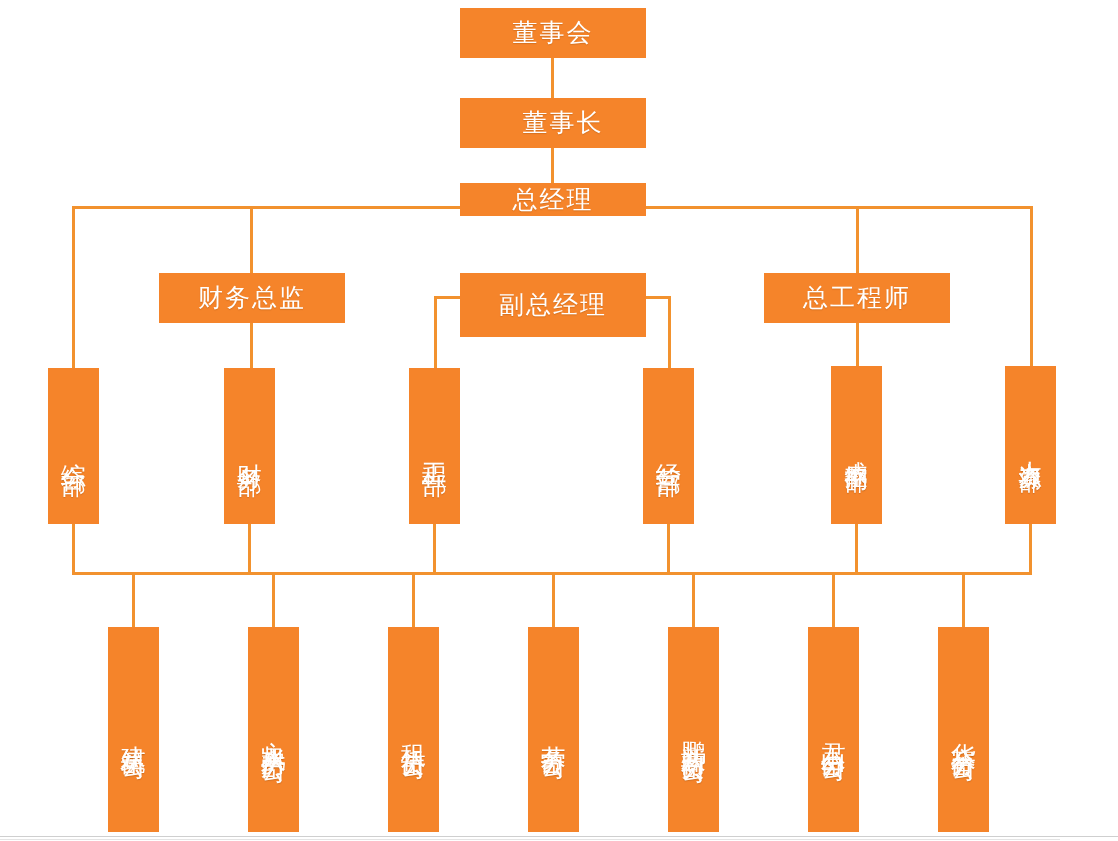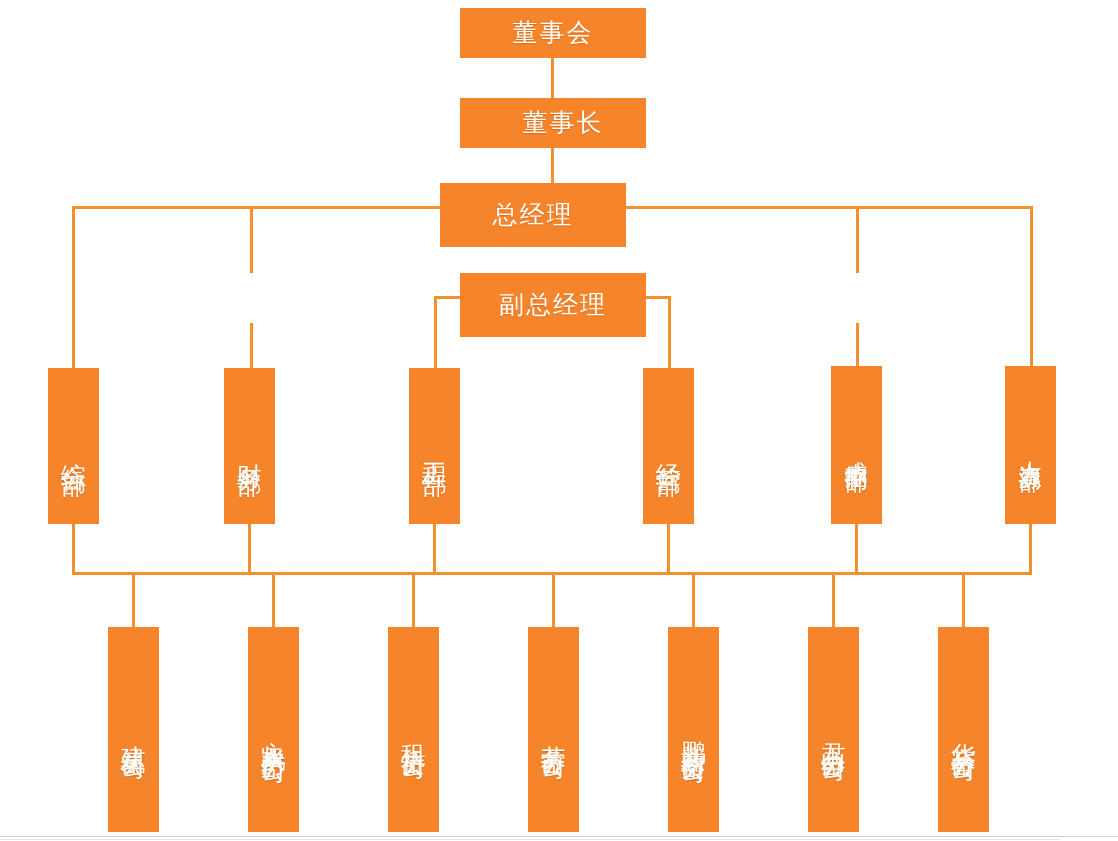--- a/index.html
+++ b/index.html
@@ -82,35 +82,37 @@
 <div id="chart-root">
 
   <div class="node horiz" style="left:460px;top:8px;width:186px;height:50px;">董事会</div>
 
   <div class="line v" style="left:551px;top:58px;height:40px;"></div>
 
   <div class="node horiz" style="left:460px;top:98px;width:186px;height:50px;padding-left:20px;">董事长</div>
 
   <div class="line v" style="left:551px;top:148px;height:35px;"></div>
 
-  <div class="node horiz" style="left:440px;top:183px;width:186px;height:64px;">总经理</div>
+  <div class="node horiz" style="left:460px;top:183px;width:186px;height:33px;">总经理</div>
 
   <div class="line h" style="left:72px;top:206px;width:961px;"></div>
 
   <div class="line v" style="left:72px;top:206px;height:162px;"></div>
 
   <div class="line v" style="left:1030px;top:206px;height:160px;"></div>
 
   <div class="line v" style="left:250px;top:206px;height:67px;"></div>
 
   <div class="line v" style="left:856px;top:206px;height:67px;"></div>
 
+  <div class="node horiz" style="left:159px;top:273px;width:186px;height:50px;">财务总监</div>
 
   <div class="node horiz" style="left:460px;top:273px;width:186px;height:64px;">副总经理</div>
 
+  <div class="node horiz" style="left:764px;top:273px;width:186px;height:50px;">总工程师</div>
 
   <div class="line v" style="left:250px;top:323px;height:45px;"></div>
 
   <div class="line v" style="left:856px;top:323px;height:43px;"></div>
 
   <div class="line h" style="left:434px;top:296px;width:29px;"></div>
   <div class="line v" style="left:434px;top:296px;height:72px;"></div>
 
   <div class="line h" style="left:643px;top:296px;width:28px;"></div>
   <div class="line v" style="left:668px;top:296px;height:72px;"></div>

